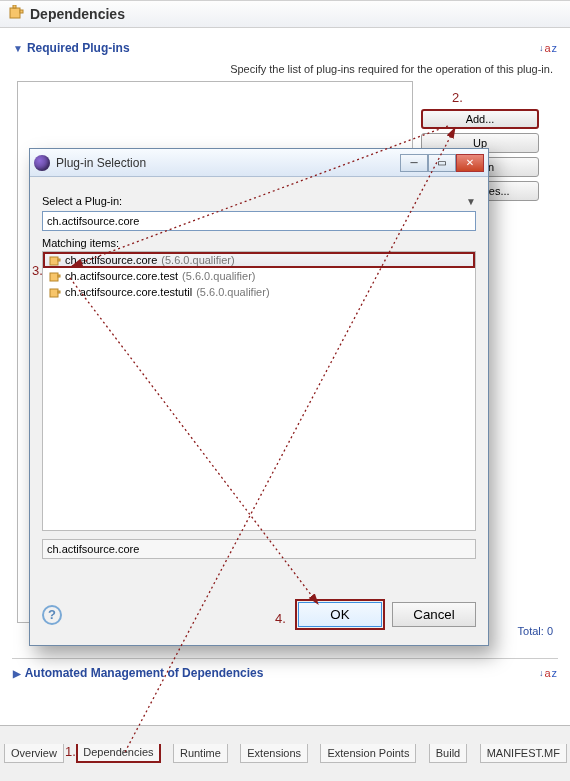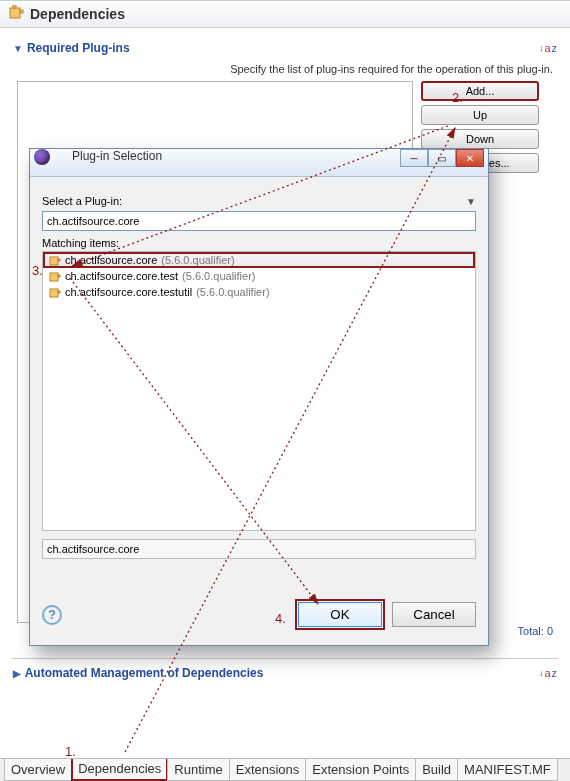--- a/index.html
+++ b/index.html
@@ -72,40 +72,42 @@
     border-radius: 3px;
     padding: 3px 6px;
     font-family: inherit;
     font-size: 11px;
     text-align:center;
     cursor:pointer;
   }
   .btn.highlight {
     border: 2px solid #8b1a1a;
     padding:2px 1px;
+    margin-top:28px;
   }
   .total-line { text-align:right; color:#2a4b9e; font-size:11px; padding:2px 0 6px 0; }
   .section-rule { border-top:1px solid #ccc; margin:4px 0 2px 0; }
   .sort-icon {
     margin-left:auto;
     font-weight:normal;
     font-size:11px;
     color:#2a4b9e;
     display:flex;
     align-items:center;
     gap:1px;
   }
   .tabs {
     position:absolute;
     bottom:0; left:0; right:0;
     display:flex;
     background:#f0f0f0;
     border-top:1px solid #bbb;
-    font-size:13px;
-    padding:0 4px;
+    font-size:11px;
+    padding:18px 4px;
+    justify-content:space-between;
   }
   .tab {
     padding:3px 6px;
     background:#f7f7f7;
     border:1px solid #bbb;
     border-top:none;
     margin-right:-1px;
     color:#333;
     cursor:pointer;
   }
@@ -117,22 +119,23 @@
     width:460px; height:498px;
     background:#f1f1f1;
     border:1px solid #6f8aa8;
     box-shadow: 6px 10px 18px rgba(0,0,0,0.35);
   }
   .dlg-titlebar {
     height:28px;
     background: linear-gradient(#f7fbff,#dce7f5);
     border-bottom:1px solid #b0c0d4;
     display:flex;
+    align-items:center;
     padding:0 4px;
-    gap:22px;
+    gap:6px;
   }
   .dlg-title { color:#333; font-size:12px; }
   .winbtns { margin-left:auto; display:flex; gap:0; }
   .winbtn {
     width:28px;height:18px;
     border:1px solid #8aa0b8;
     background:linear-gradient(#f5f9fd,#d5e2f0);
     display:flex;align-items:center;justify-content:center;
     font-size:10px;
     cursor:pointer;

